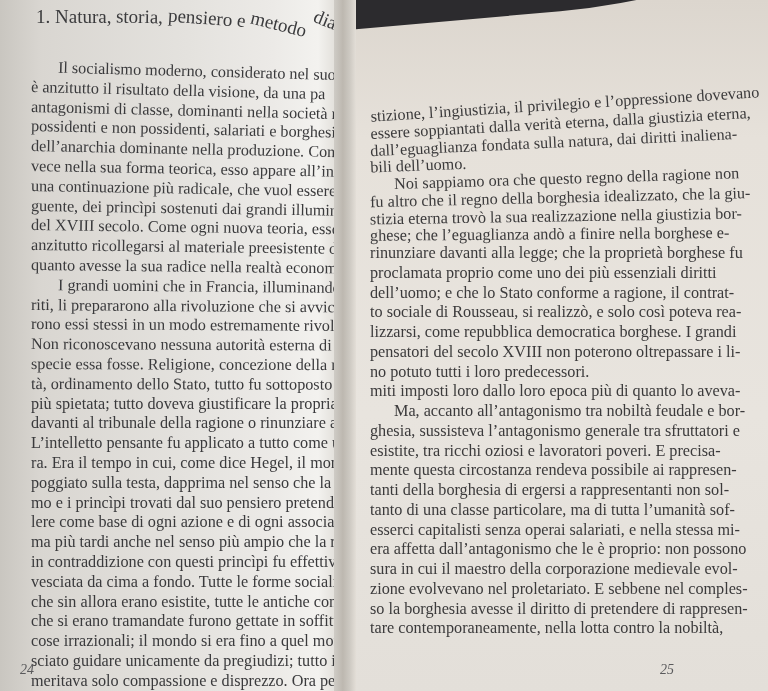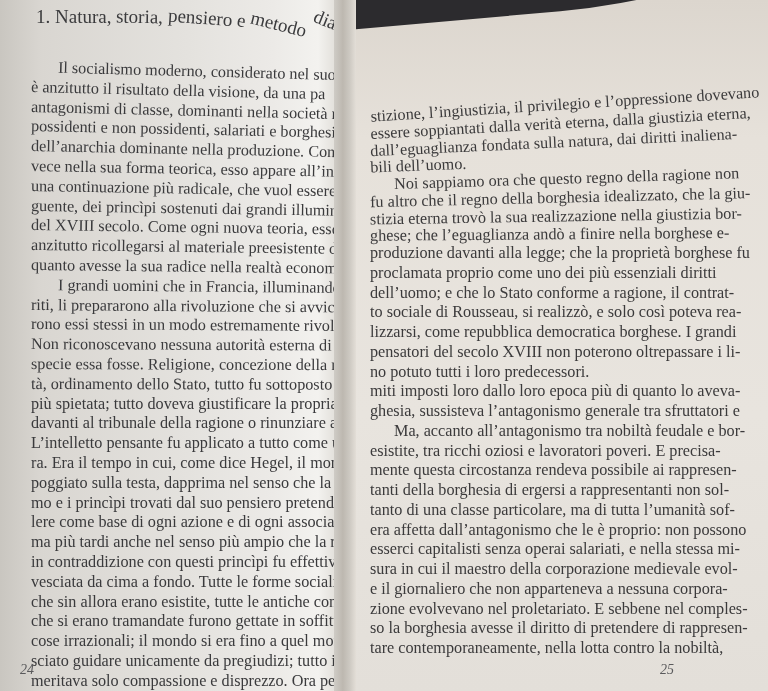--- a/index.html
+++ b/index.html
@@ -145,38 +145,37 @@
     <div class="corner-shadow"></div>
     <div class="body-text" id="right-body">
         <span class="line" style="transform: rotate(-3.6deg); transform-origin: 100% 50%;">stizione, l’ingiustizia, il privilegio e l’oppressione dovevano</span>
         <span class="line" style="transform: rotate(-3.15deg); transform-origin: 100% 50%;">essere soppiantati dalla verità eterna, dalla giustizia eterna,</span>
         <span class="line" style="transform: rotate(-2.7deg); transform-origin: 100% 50%;">dall’eguaglianza fondata sulla natura, dai diritti inaliena-</span>
         <span class="line last" style="transform: rotate(-2.25deg); transform-origin: 100% 50%;">bili dell’uomo.</span>
         <span class="line indent" style="transform: rotate(-1.8deg); transform-origin: 100% 50%;">Noi sappiamo ora che questo regno della ragione non</span>
         <span class="line" style="transform: rotate(-1.35deg); transform-origin: 100% 50%;">fu altro che il regno della borghesia idealizzato, che la giu-</span>
         <span class="line" style="transform: rotate(-0.9deg); transform-origin: 100% 50%;">stizia eterna trovò la sua realizzazione nella giustizia bor-</span>
         <span class="line" style="transform: rotate(-0.45deg); transform-origin: 100% 50%;">ghese; che l’eguaglianza andò a finire nella borghese e-</span>
-        <span class="line">produzione davanti alla legge; che la proprietà borghese fu</span>
+        <span class="line">rinunziare davanti alla legge; che la proprietà borghese fu</span>
         <span class="line">proclamata proprio come uno dei più essenziali diritti</span>
         <span class="line">dell’uomo; e che lo Stato conforme a ragione, il contrat-</span>
         <span class="line">to sociale di Rousseau, si realizzò, e solo così poteva rea-</span>
         <span class="line">lizzarsi, come repubblica democratica borghese. I grandi</span>
         <span class="line">pensatori del secolo XVIII non poterono oltrepassare i li-</span>
         <span class="line last">no potuto tutti i loro predecessori.</span>
         <span class="line">miti imposti loro dallo loro epoca più di quanto lo aveva-</span>
+        <span class="line indent">Ma, accanto all’antagonismo tra nobiltà feudale e bor-</span>
         <span class="line">ghesia, sussisteva l’antagonismo generale tra sfruttatori e</span>
-        <span class="line indent">Ma, accanto all’antagonismo tra nobiltà feudale e bor-</span>
         <span class="line">esistite, tra ricchi oziosi e lavoratori poveri. E precisa-</span>
         <span class="line">mente questa circostanza rendeva possibile ai rappresen-</span>
         <span class="line">tanti della borghesia di ergersi a rappresentanti non sol-</span>
         <span class="line">tanto di una classe particolare, ma di tutta l’umanità sof-</span>
+        <span class="line">esserci capitalisti senza operai salariati, e nella stessa mi-</span>
         <span class="line">era affetta dall’antagonismo che le è proprio: non possono</span>
-        <span class="line">esserci capitalisti senza operai salariati, e nella stessa mi-</span>
         <span class="line">sura in cui il maestro della corporazione medievale evol-</span>
-        <span class="line">e il giornaliero che non apparteneva a nessuna corpora-</span>
         <span class="line">zione evolvevano nel proletariato. E sebbene nel comples-</span>
         <span class="line">so la borghesia avesse il diritto di pretendere di rappresen-</span>
         <span class="line">tare contemporaneamente, nella lotta contro la nobiltà,</span>
       </div>
   </div>
 
   <div class="gutter"></div>
 
   <div class="page-left">
     <div class="chapter-title" id="chapter-title"><span style="transform: translateY(0px) rotate(0deg);">1.&nbsp;</span><span style="transform: translateY(0px) rotate(0deg);">Natura,&nbsp;</span><span style="transform: translateY(0px) rotate(1deg);">storia,&nbsp;</span><span style="transform: translateY(1px) rotate(4deg);">pensiero&nbsp;</span><span style="transform: translateY(4px) rotate(9deg);">e&nbsp;</span><span style="transform: translateY(8px) rotate(14deg);">metodo&nbsp;</span><span style="transform: translateY(12px) rotate(22deg);">dialettico</span></div>

